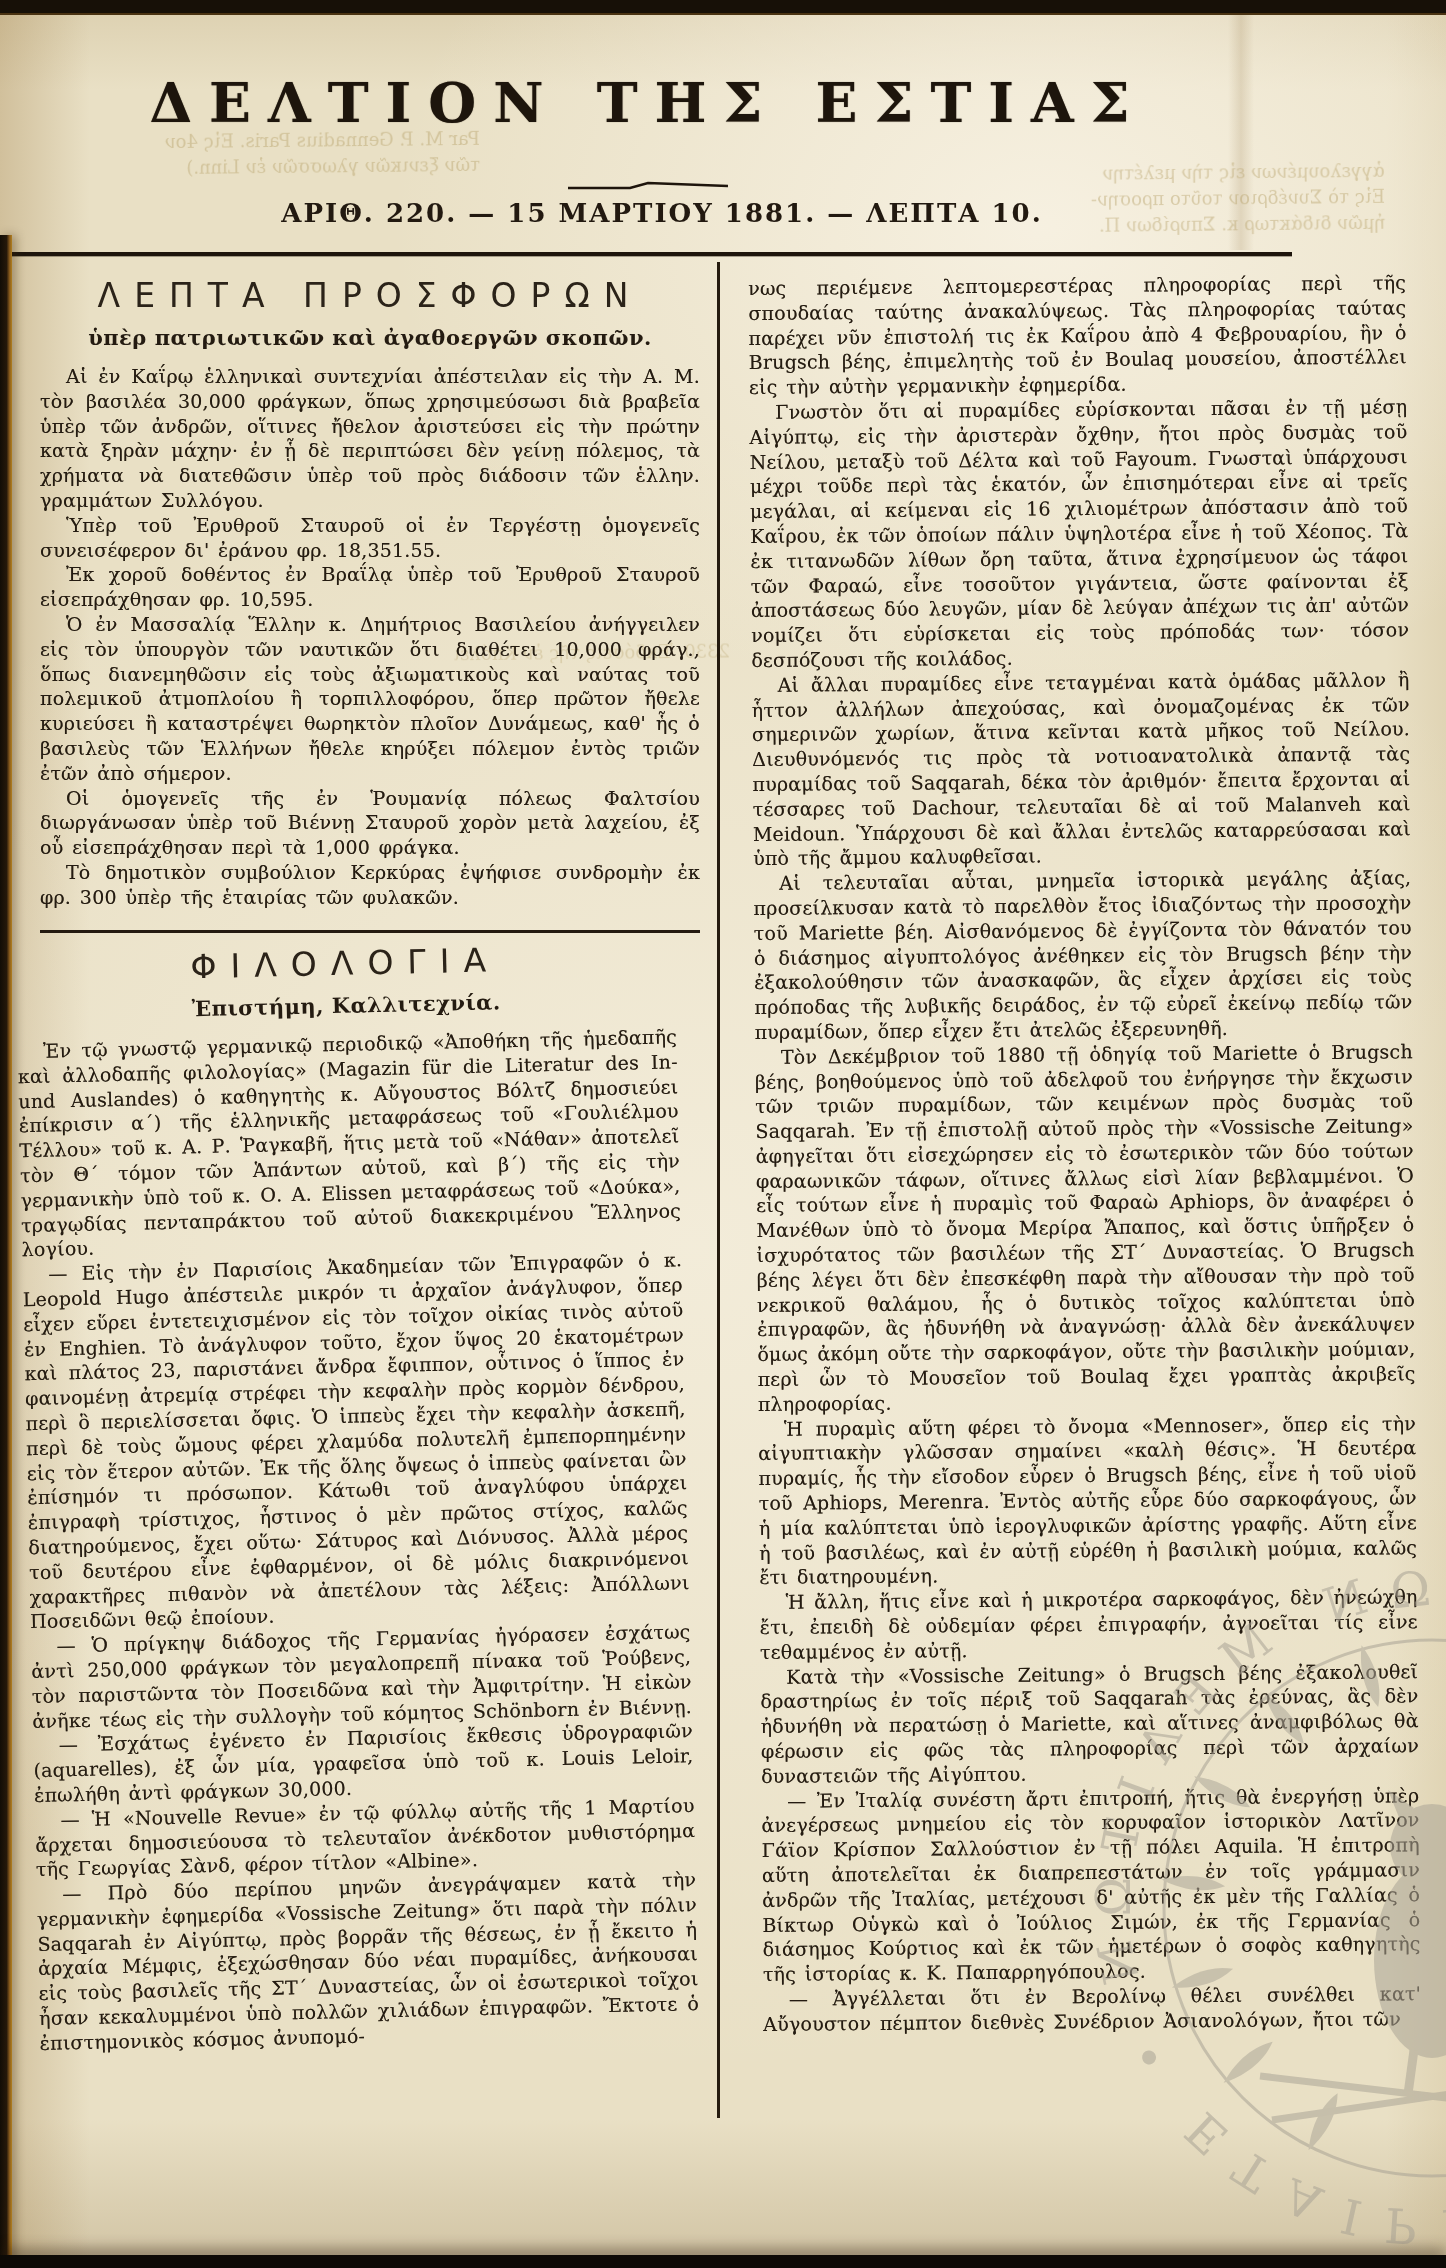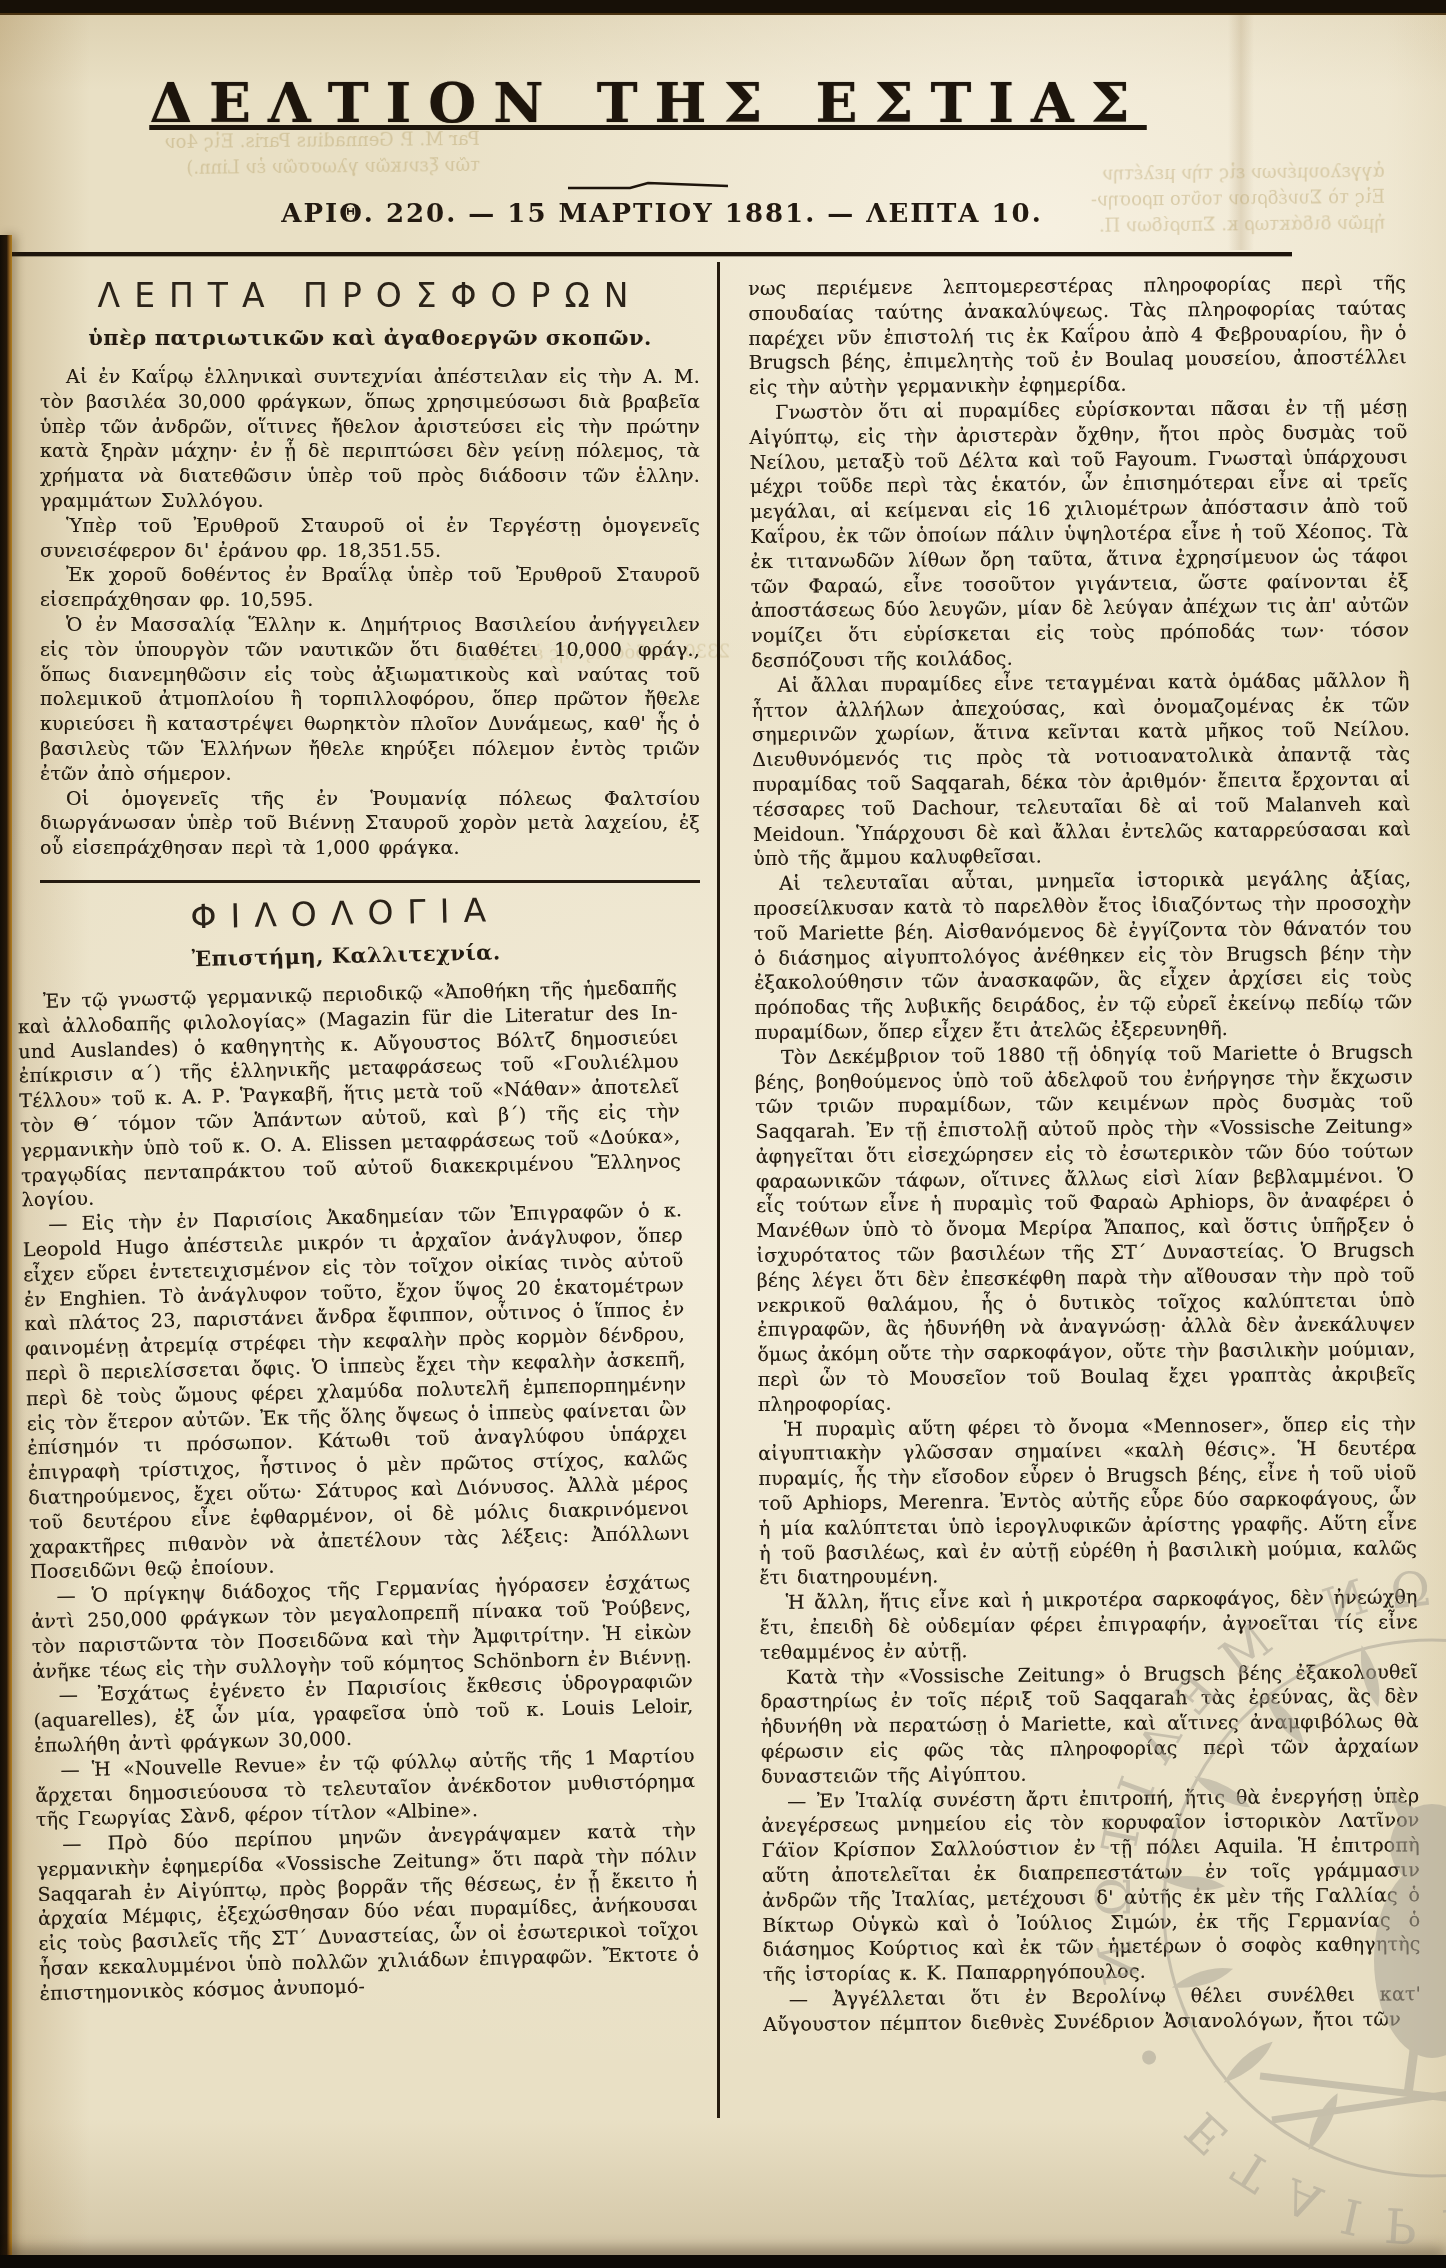--- a/index.html
+++ b/index.html
@@ -15,21 +15,21 @@
       linear-gradient(180deg, rgba(150,120,60,.16) 0px, rgba(150,120,60,0) 90px);}
   .edge-top{position:absolute;top:0;left:0;width:100%;height:13px;background:#171007;
             border-bottom:2px solid #4a3312;}
   .edge-bottom{position:absolute;bottom:0;left:0;width:100%;height:13px;background:#0d0a06;
             box-shadow:0 -6px 14px rgba(40,25,8,.45);}
   .edge-left{position:absolute;left:0;top:235px;bottom:0;width:12px;
             background:linear-gradient(90deg,#120d06 0%,#25180a 55%,#8a5c1d 80%,#b1801f 100%);
             box-shadow:4px 0 10px rgba(60,40,10,.35);}
   .masthead{position:absolute;top:70px;left:0;width:1296px;text-align:center;
             font-weight:bold;font-size:55px;letter-spacing:17px;color:#1d150c;
-            text-shadow:0 0 1px rgba(30,20,5,.6);text-decoration:underline;}
+            text-shadow:0 0 1px rgba(30,20,5,.6);}
   .mast-orn{position:absolute;top:181px;left:568px;width:160px;height:10px;}
   .issue-line{position:absolute;top:198px;left:14px;width:1296px;text-align:center;
             font-weight:bold;font-size:26px;letter-spacing:2px;color:#221910;}
   .head-rule{position:absolute;top:252px;left:8px;width:1284px;height:4px;background:#1e150c;
             box-shadow:0 1px 0 rgba(30,20,8,.35);}
   .col-divider{position:absolute;left:717px;top:262px;height:1856px;width:3px;background:#251b0f;}
   .column{position:absolute;top:276px;}
   .col-left{left:40px;width:660px;}
   .col-right{left:748px;width:658px;transform:rotate(-0.5deg);transform-origin:0 0;}
   .section-heading{font-family:"DejaVu Sans", sans-serif;font-weight:400;font-size:33px;
@@ -79,20 +79,21 @@
 
 <div class="column col-left">
   <div>
     <h2 class="section-heading">ΛΕΠΤΑ ΠΡΟΣΦΟΡΩΝ</h2>
     <div class="section-sub">ὑπὲρ πατριωτικῶν καὶ ἀγαθοεργῶν σκοπῶν.</div>
     <p class="body-para">Αἱ ἐν Καΐρῳ ἑλληνικαὶ συντεχνίαι ἀπέστειλαν εἰς τὴν Α. Μ. τὸν βασιλέα 30,000 φράγκων, ὅπως χρησιμεύσωσι διὰ βραβεῖα ὑπὲρ τῶν ἀνδρῶν, οἵτινες ἤθελον ἀριστεύσει εἰς τὴν πρώτην κατὰ ξηρὰν μάχην· ἐν ᾗ δὲ περιπτώσει δὲν γείνῃ πόλεμος, τὰ χρήματα νὰ διατεθῶσιν ὑπὲρ τοῦ πρὸς διάδοσιν τῶν ἑλλην. γραμμάτων Συλλόγου.</p>
     <p class="body-para">Ὑπὲρ τοῦ Ἐρυθροῦ Σταυροῦ οἱ ἐν Τεργέστῃ ὁμογενεῖς συνεισέφερον δι' ἐράνου φρ. 18,351.55.</p>
     <p class="body-para">Ἐκ χοροῦ δοθέντος ἐν Βραΐλᾳ ὑπὲρ τοῦ Ἐρυθροῦ Σταυροῦ εἰσεπράχθησαν φρ. 10,595.</p>
     <p class="body-para">Ὁ ἐν Μασσαλίᾳ Ἕλλην κ. Δημήτριος Βασιλείου ἀνήγγειλεν εἰς τὸν ὑπουργὸν τῶν ναυτικῶν ὅτι διαθέτει 10,000 φράγ., ὅπως διανεμηθῶσιν εἰς τοὺς ἀξιωματικοὺς καὶ ναύτας τοῦ πολεμικοῦ ἀτμοπλοίου ἢ τορπιλλοφόρου, ὅπερ πρῶτον ἤθελε κυριεύσει ἢ καταστρέψει θωρηκτὸν πλοῖον Δυνάμεως, καθ' ἧς ὁ βασιλεὺς τῶν Ἑλλήνων ἤθελε κηρύξει πόλεμον ἐντὸς τριῶν ἐτῶν ἀπὸ σήμερον.</p>
     <p class="body-para">Οἱ ὁμογενεῖς τῆς ἐν Ῥουμανίᾳ πόλεως Φαλτσίου διωργάνωσαν ὑπὲρ τοῦ Βιέννῃ Σταυροῦ χορὸν μετὰ λαχείου, ἐξ οὗ εἰσεπράχθησαν περὶ τὰ 1,000 φράγκα.</p>
+    <p class="body-para">Τὸ δημοτικὸν συμβούλιον Κερκύρας ἐψήφισε συνδρομὴν ἐκ φρ. 300 ὑπὲρ τῆς ἑταιρίας τῶν φυλακῶν.</p>
   </div>
   <hr class="divider-rule">
   <div class="philology-block">
     <h2 class="section-heading">ΦΙΛΟΛΟΓΙΑ</h2>
     <div class="section-sub">Ἐπιστήμη, Καλλιτεχνία.</div>
     <p class="body-para">Ἐν τῷ γνωστῷ γερμανικῷ περιοδικῷ «Ἀποθήκη τῆς ἡμεδαπῆς καὶ ἀλλοδαπῆς φιλολογίας» (Magazin für die Literatur des In-und Auslandes) ὁ καθηγητὴς κ. Αὔγουστος Βόλτζ δημοσιεύει ἐπίκρισιν α΄) τῆς ἑλληνικῆς μεταφράσεως τοῦ «Γουλιέλμου Τέλλου» τοῦ κ. Α. Ρ. Ῥαγκαβῆ, ἥτις μετὰ τοῦ «Νάθαν» ἀποτελεῖ τὸν Θ΄ τόμον τῶν Ἁπάντων αὐτοῦ, καὶ β΄) τῆς εἰς τὴν γερμανικὴν ὑπὸ τοῦ κ. Ο. Α. Elissen μεταφράσεως τοῦ «Δούκα», τραγῳδίας πενταπράκτου τοῦ αὐτοῦ διακεκριμένου Ἕλληνος λογίου.</p>
     <p class="body-para">— Εἰς τὴν ἐν Παρισίοις Ἀκαδημείαν τῶν Ἐπιγραφῶν ὁ κ. Leopold Hugo ἀπέστειλε μικρόν τι ἀρχαῖον ἀνάγλυφον, ὅπερ εἶχεν εὕρει ἐντετειχισμένον εἰς τὸν τοῖχον οἰκίας τινὸς αὐτοῦ ἐν Enghien. Τὸ ἀνάγλυφον τοῦτο, ἔχον ὕψος 20 ἑκατομέτρων καὶ πλάτος 23, παριστάνει ἄνδρα ἔφιππον, οὗτινος ὁ ἵππος ἐν φαινομένῃ ἀτρεμίᾳ στρέφει τὴν κεφαλὴν πρὸς κορμὸν δένδρου, περὶ ὃ περιελίσσεται ὄφις. Ὁ ἱππεὺς ἔχει τὴν κεφαλὴν ἀσκεπῆ, περὶ δὲ τοὺς ὤμους φέρει χλαμύδα πολυτελῆ ἐμπεπορπημένην εἰς τὸν ἕτερον αὐτῶν. Ἐκ τῆς ὅλης ὄψεως ὁ ἱππεὺς φαίνεται ὢν ἐπίσημόν τι πρόσωπον. Κάτωθι τοῦ ἀναγλύφου ὑπάρχει ἐπιγραφὴ τρίστιχος, ἧστινος ὁ μὲν πρῶτος στίχος, καλῶς διατηρούμενος, ἔχει οὕτω· Σάτυρος καὶ Διόνυσος. Ἀλλὰ μέρος τοῦ δευτέρου εἶνε ἐφθαρμένον, οἱ δὲ μόλις διακρινόμενοι χαρακτῆρες πιθανὸν νὰ ἀπετέλουν τὰς λέξεις: Ἀπόλλωνι Ποσειδῶνι θεῷ ἐποίουν.</p>
     <p class="body-para">— Ὁ πρίγκηψ διάδοχος τῆς Γερμανίας ἠγόρασεν ἐσχάτως ἀντὶ 250,000 φράγκων τὸν μεγαλοπρεπῆ πίνακα τοῦ Ῥούβενς, τὸν παριστῶντα τὸν Ποσειδῶνα καὶ τὴν Ἀμφιτρίτην. Ἡ εἰκὼν ἀνῆκε τέως εἰς τὴν συλλογὴν τοῦ κόμητος Schönborn ἐν Βιέννῃ.</p>
     <p class="body-para">— Ἐσχάτως ἐγένετο ἐν Παρισίοις ἔκθεσις ὑδρογραφιῶν (aquarelles), ἐξ ὧν μία, γραφεῖσα ὑπὸ τοῦ κ. Louis Leloir, ἐπωλήθη ἀντὶ φράγκων 30,000.</p>
     <p class="body-para">— Ἡ «Nouvelle Revue» ἐν τῷ φύλλῳ αὐτῆς τῆς 1 Μαρτίου ἄρχεται δημοσιεύουσα τὸ τελευταῖον ἀνέκδοτον μυθιστόρημα τῆς Γεωργίας Σὰνδ, φέρον τίτλον «Albine».</p>

